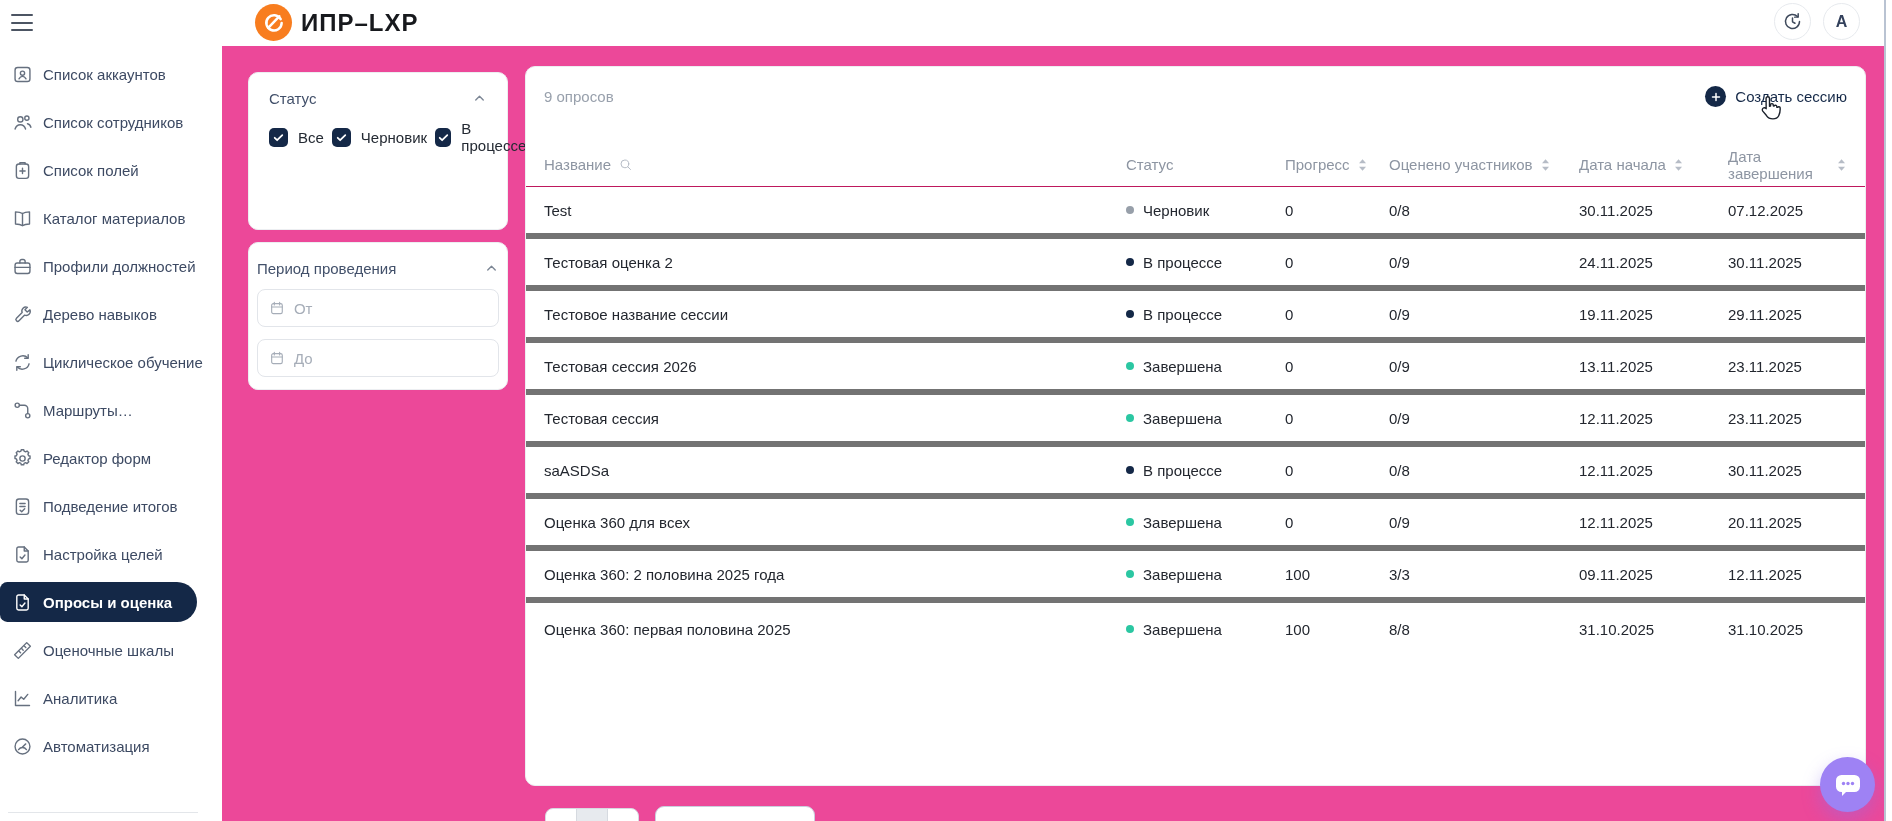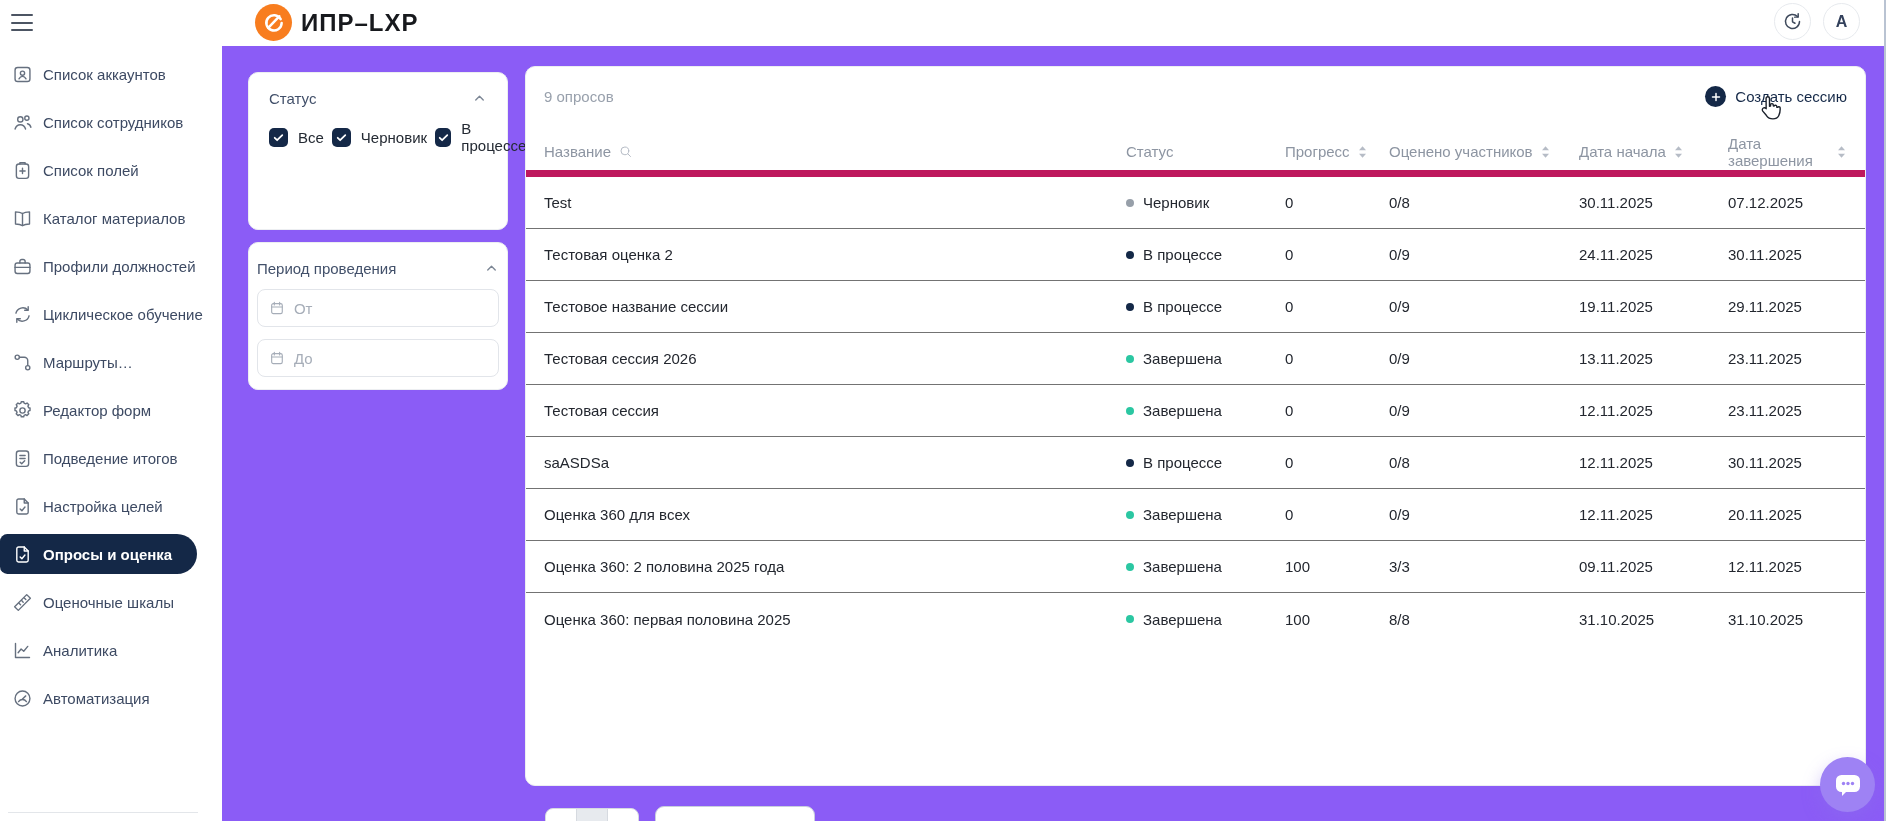--- a/index.html
+++ b/index.html
@@ -1,18 +1,18 @@
 <!DOCTYPE html>
 <html><head>
 <meta charset="utf-8">
 <style>
   * { margin:0; padding:0; box-sizing:border-box; }
   html,body { width:1892px; height:821px; overflow:hidden; }
   body { font-family:"Liberation Sans","DejaVu Sans",sans-serif; background:#ffffff; color:#232830; }
-  #app { position:relative; width:1892px; height:821px; background:#8b5cf6; }
+  #app { position:relative; width:1892px; height:821px; background:#ec4899; }
 
   
   .topbar { position:absolute; left:0; top:0; width:1884px; height:46px; background:#ffffff; z-index:5; }
   .burger { position:absolute; left:11px; top:14px; width:22px; height:17px; display:flex; flex-direction:column; justify-content:space-between; cursor:pointer; }
   .burger span { display:block; height:2px; background:#4c5563; border-radius:1px; }
   .brand { position:absolute; left:255px; top:4px; display:flex; align-items:center; gap:9px; }
   .logo-circle { width:37px; height:37px; border-radius:50%; background:#f87d1f; display:flex; align-items:center; justify-content:center; }
   .brand-title { font-size:24px; font-weight:700; letter-spacing:1px; color:#17191d; }
   .top-actions { position:absolute; right:24px; top:3px; display:flex; gap:12px; }
   .round-btn { width:37px; height:37px; border-radius:50%; background:#fff; border:1px solid #e7eaee; display:flex; align-items:center; justify-content:center; color:#3f4a5c; cursor:pointer; }
@@ -57,24 +57,24 @@
 
   
   .table-card { position:absolute; left:525px; top:66px; width:1341px; height:720px; overflow:hidden; }
   .toolbar { display:flex; align-items:center; justify-content:space-between; padding:19px 18px 0 18px;gap:44px; }
   .count-label { font-size:15px; color:#98a0ac; }
   .create-btn { display:flex; align-items:center; gap:9px; cursor:pointer; color:#142847; font-size:15px; }
   .plus-circle { width:21px; height:21px; border-radius:50%; background:#142847; color:#fff; display:flex; align-items:center; justify-content:center; }
   .plus-circle svg { width:12px; height:12px; }
 
   .grid-row { display:grid; grid-template-columns:582px 159px 104px 190px 149px 1fr; align-items:center; padding:0 18px; }
-  .t-head { margin-top:26px; height:44px; border-bottom:7px solid #be185d; }
+  .t-head { margin-top:36px; height:44px; border-bottom:1px solid #be185d; }
   .th { font-size:15px; color:#8d95a2; display:flex; align-items:center; gap:7px; }
   .th .sort { display:flex; flex-direction:column; gap:1px; color:#b6bcc6; }
-  .t-row { height:52px; border-bottom:1px solid #737373; font-size:15px; color:#23272f; cursor:pointer; }
+  .t-row { height:52px; border-bottom:6px solid #737373; font-size:15px; color:#23272f; cursor:pointer; }
   .t-row:last-child { border-bottom:none; }
   .cell-status { display:flex; align-items:center; gap:9px; }
   .dot { width:8px; height:8px; border-radius:50%; }
   .dot.draft { background:#979fa9; }
   .dot.in_progress { background:#142847; }
   .dot.done { background:#2bc7a2; }
 
   
   .pager { position:absolute; left:545px; top:808px; width:94px; height:34px; border:1px solid #d6dae0; border-radius:8px; background:#fff; display:flex; overflow:hidden; cursor:pointer; }
   .pager .seg { flex:1; }
@@ -165,20 +165,28 @@
         </div>
         <div class="nav-item">
           <span class="nav-ic">
             <svg viewBox="0 0 24 24" fill="none" stroke="currentColor" stroke-width="1.6" stroke-linecap="round" stroke-linejoin="round">
               <rect x="3.5" y="8" width="17" height="12" rx="2.5"></rect>
               <path d="M9 8V6.2A2.2 2.2 0 0 1 11.2 4h1.6A2.2 2.2 0 0 1 15 6.2V8"></path>
               <path d="M3.5 13h17"></path>
             </svg>
           </span>
           <span class="nav-label">Профили должностей</span>
+        </div>
+        <div class="nav-item">
+          <span class="nav-ic">
+            <svg viewBox="0 0 24 24" fill="none" stroke="currentColor" stroke-width="1.6" stroke-linecap="round" stroke-linejoin="round">
+              <path d="M20.5 6.7a4.6 4.6 0 0 1-6 6L8 19.2a2 2 0 0 1-2.9-2.9l6.5-6.5a4.6 4.6 0 0 1 6-6L14.8 6.6l2.6 2.6 3.1-2.5z"></path>
+            </svg>
+          </span>
+          <span class="nav-label">Дерево навыков</span>
         </div>
         <div class="nav-item">
           <span class="nav-ic">
             <svg viewBox="0 0 24 24" fill="none" stroke="currentColor" stroke-width="1.6" stroke-linecap="round" stroke-linejoin="round">
               <path d="M4.5 10.5a8 8 0 0 1 13.6-3.6"></path>
               <path d="M19.5 13.5a8 8 0 0 1-13.6 3.6"></path>
               <path d="M18.5 3.2v4h-4"></path>
               <path d="M5.5 20.8v-4h4"></path>
             </svg>
           </span>

